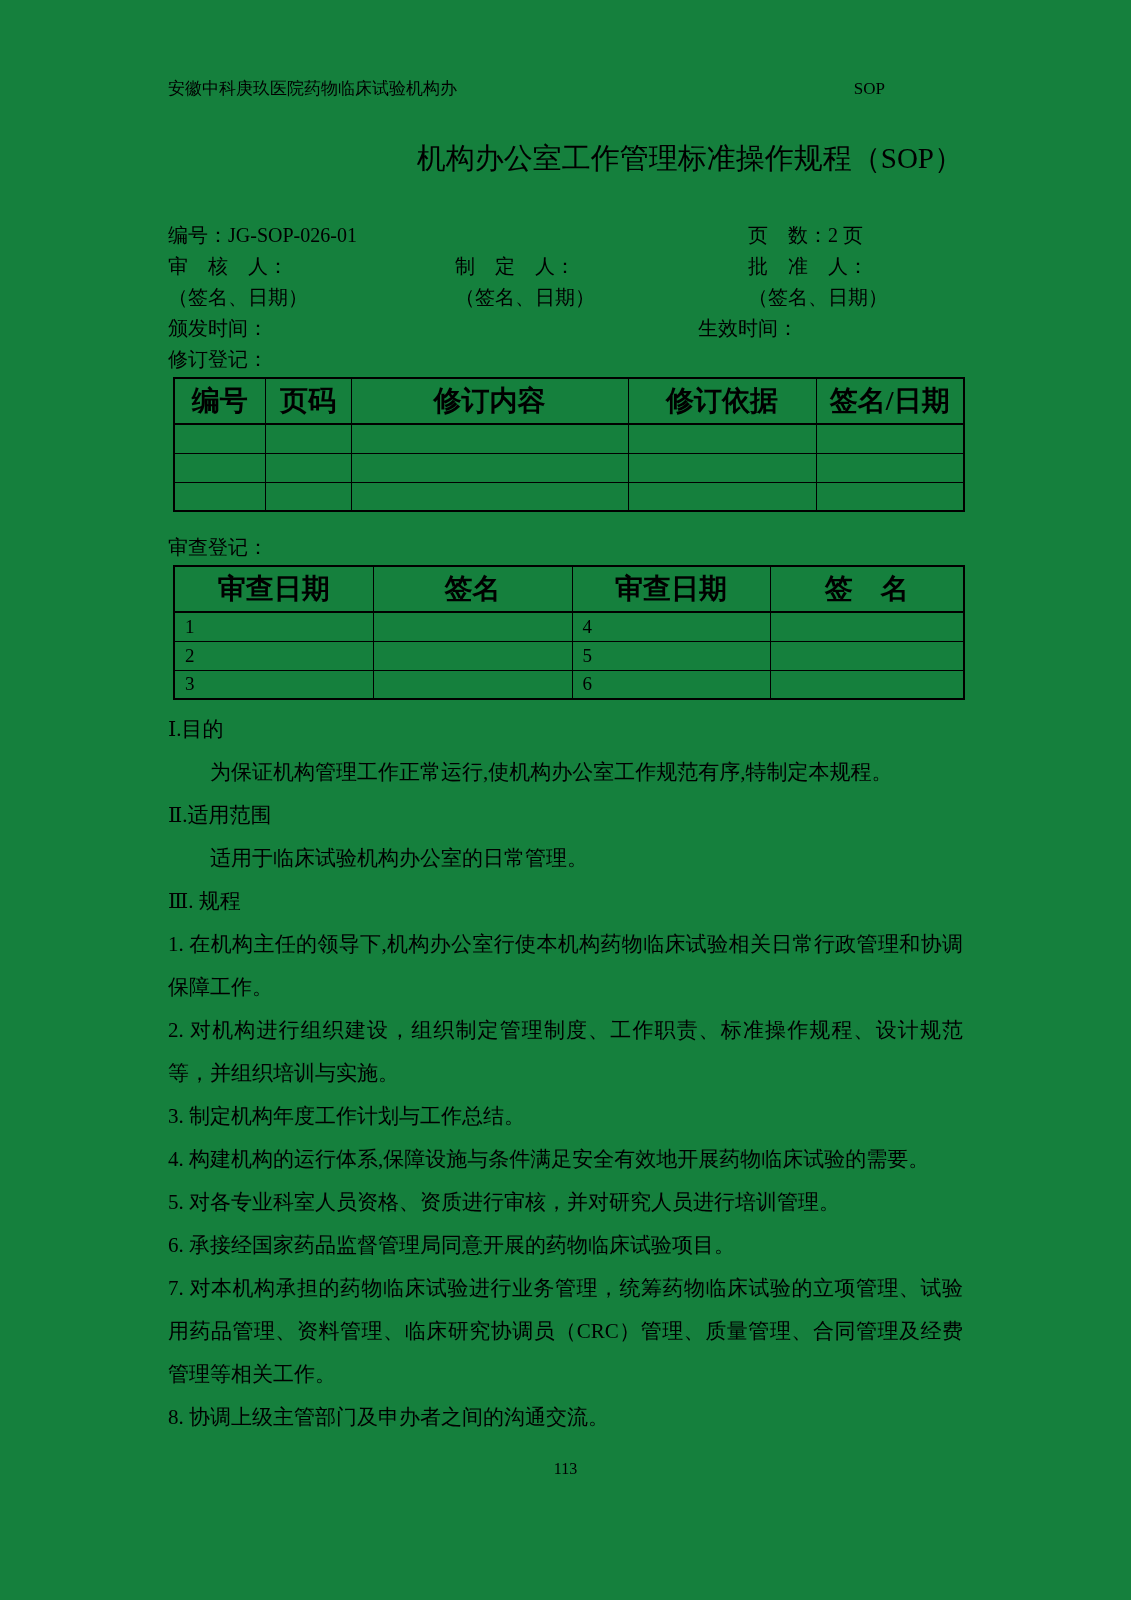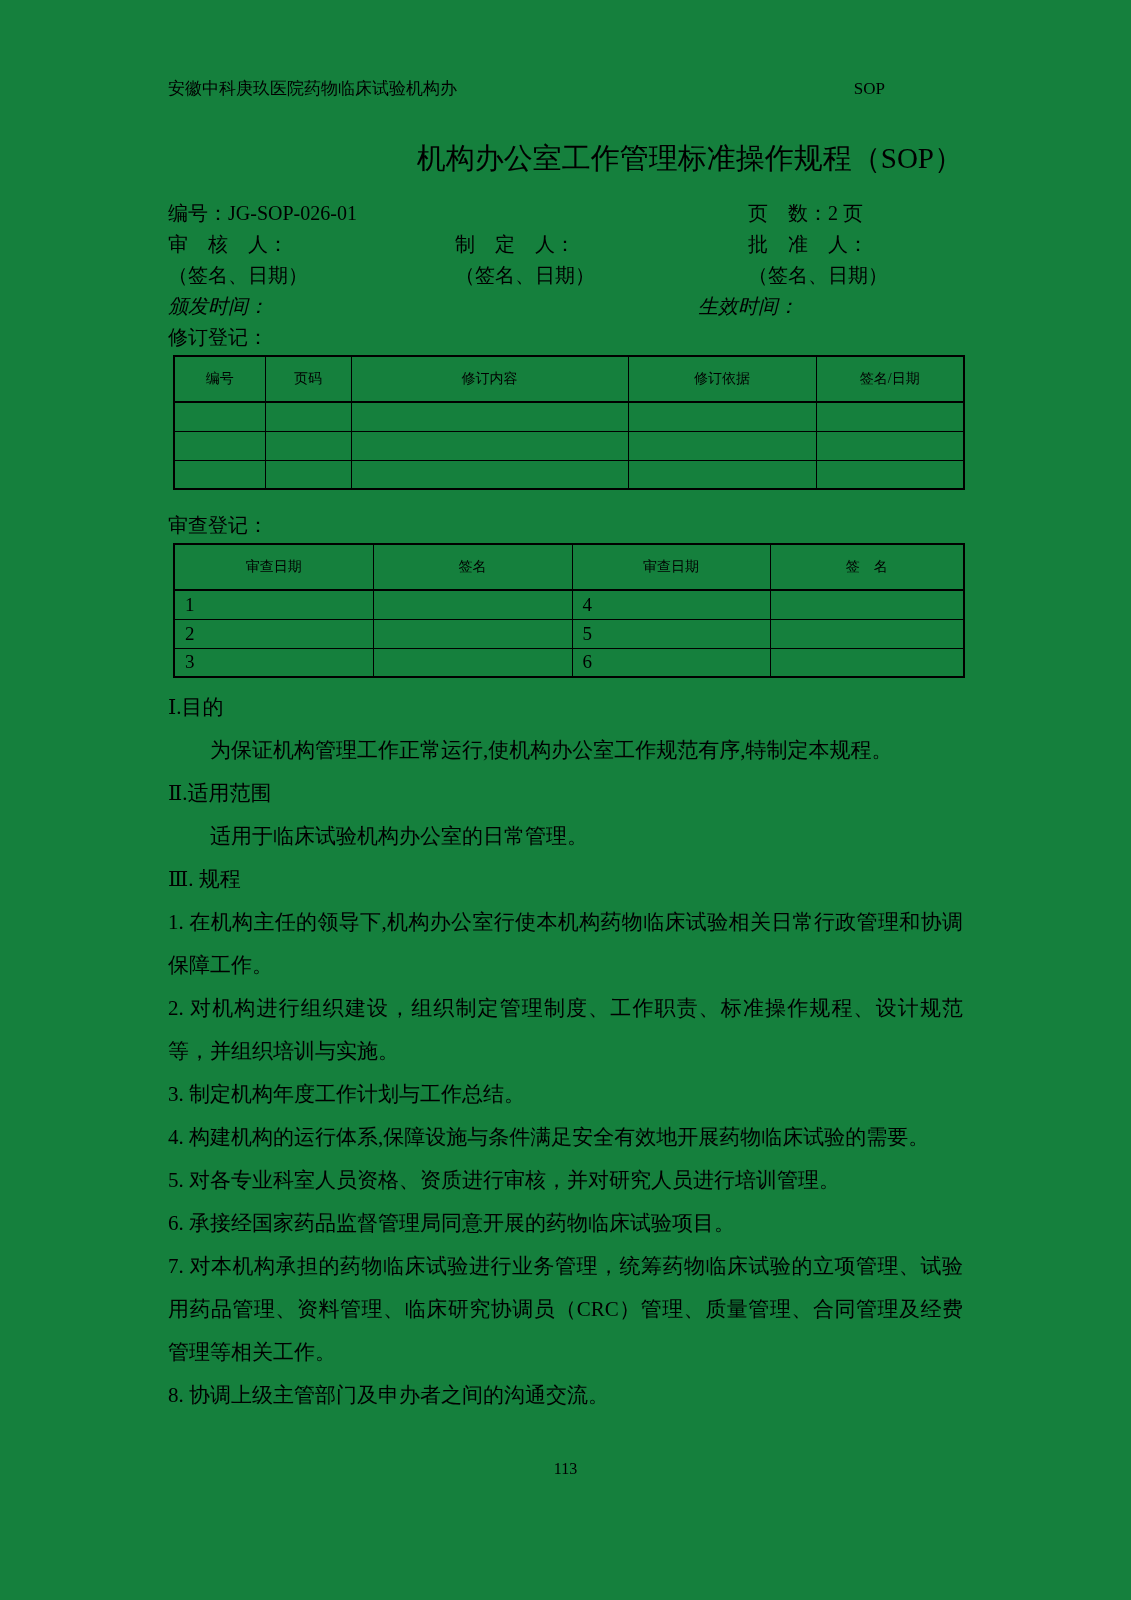--- a/index.html
+++ b/index.html
@@ -33,46 +33,46 @@
   
   .doc-title {
     margin-top: 38px;
     text-align: right;
     font-size: 29px;
     font-weight: normal;
     line-height: 40px;
   }
   
   .meta {
-    margin-top: 20px;
+    margin-top: 42px;
     font-size: 20px;
     line-height: 31px;
   }
   .meta-grid {
     display: grid;
     grid-template-columns: 287px 293px auto;
   }
-  .meta-row4 { position: relative; font-style: italic; }
+  .meta-row4 { position: relative; }
   .meta-row4 .eff { position: absolute; left: 530px; top: 0; }
   .table-label { font-size: 20px; line-height: 30px; }
   .label-review { margin-top: 20px; }
   
   table {
     border-collapse: collapse;
     table-layout: fixed;
     border: 2px solid #000;
     margin-left: 5px;
     width: 790px;
     margin-top: 3px;
   }
   th, td { border: 1px solid #000; overflow: hidden; }
   thead th {
     border-bottom: 2px solid #000;
-    font-weight: normal;
-    font-size: 14px;
+    font-weight: bold;
+    font-size: 28px;
     height: 46px;
     text-align: center;
     vertical-align: middle;
   }
   tbody td {
     height: 29px;
     font-size: 19px;
     padding: 0 10px;
     text-align: left;
     vertical-align: middle;

